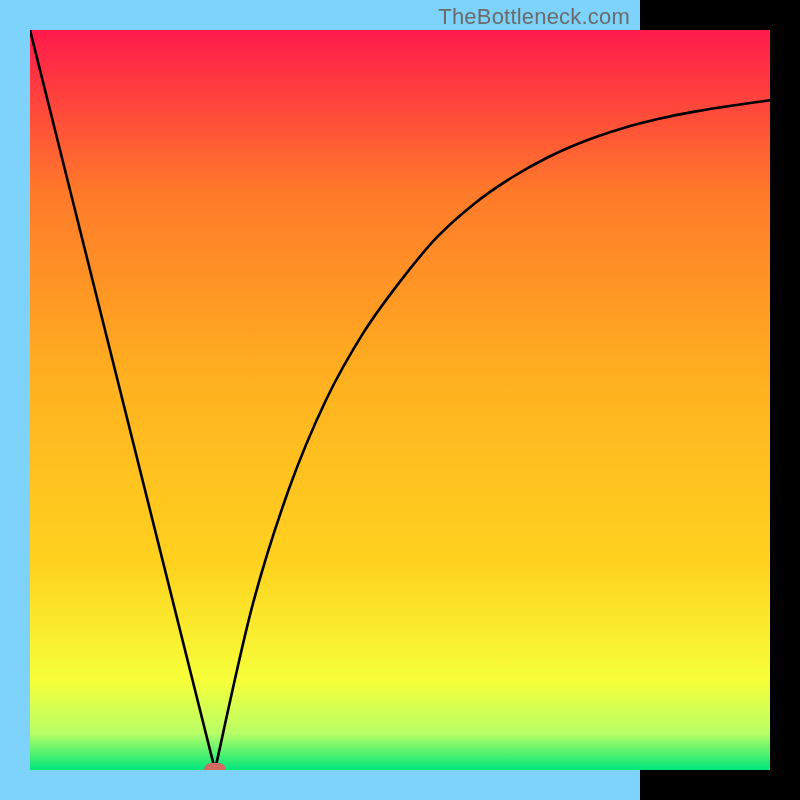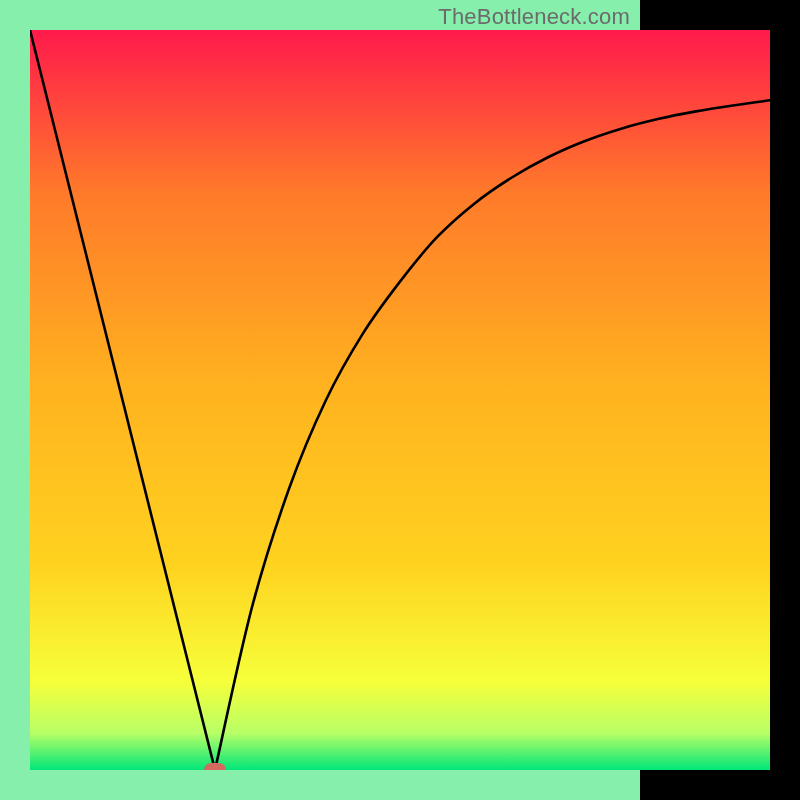--- a/index.html
+++ b/index.html
@@ -8,21 +8,21 @@
     width: 800px;
     height: 800px;
     overflow: hidden;
     background: #000;
     font-family: Arial, Helvetica, sans-serif;
   }
   .outer {
     position: relative;
     width: 640px;
     height: 800px;
-    background: #86efac;
+    background: #7dd3fc;
   }
   .watermark {
     position: absolute;
     top: 4px;
     right: 10px;
     color: #6b6b6b;
     font-size: 22px;
     font-weight: 400;
     letter-spacing: 0.2px;
     z-index: 20;

